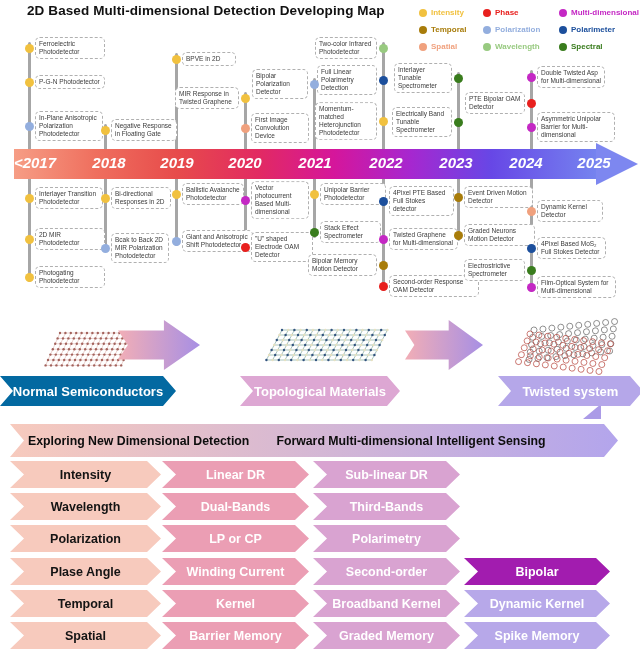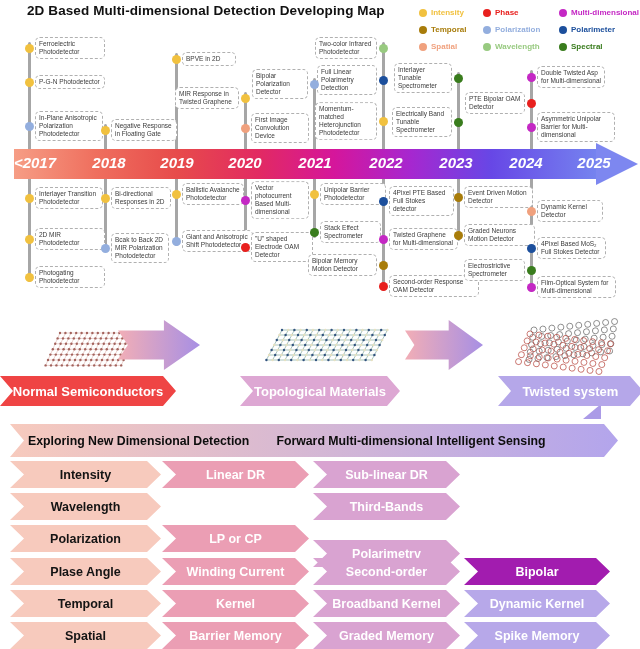--- a/index.html
+++ b/index.html
@@ -946,44 +946,45 @@
           <circle cx="37" cy="46.8" r="3" fill="none" stroke="#b84840" stroke-width="0.7"></circle>
           <circle cx="46" cy="46.8" r="3" fill="none" stroke="#b84840" stroke-width="0.7"></circle>
           <circle cx="55" cy="46.8" r="3" fill="none" stroke="#b84840" stroke-width="0.7"></circle>
           <circle cx="64" cy="46.8" r="3" fill="none" stroke="#b84840" stroke-width="0.7"></circle>
           <circle cx="73" cy="46.8" r="3" fill="none" stroke="#b84840" stroke-width="0.7"></circle>
           <circle cx="82" cy="46.8" r="3" fill="none" stroke="#b84840" stroke-width="0.7"></circle>
           <circle cx="91" cy="46.8" r="3" fill="none" stroke="#b84840" stroke-width="0.7"></circle>
         </g>
       </svg>
     <div class="corner"></div>
-  <div class="banner chev" style="left: 0px; width: 176px; background: #ef4444;">
+  <div class="banner chev" style="left: 0px; width: 176px; background: #0369a1;">
         <span>Normal Semiconductors</span>
       </div>
       <div class="banner chev" style="left: 240px; width: 160px; background: rgb(221, 167, 211);">
         <span>Topological Materials</span>
       </div>
       <div class="banner chev" style="left: 498px; width: 145px; background: rgb(181, 167, 233);">
         <span>Twisted system</span>
       </div>
     </div>
 
   <div class="mx">
     <div class="hdr chev2">
       <span class="h1">Exploring New Dimensional Detection</span>
       <span class="h2">Forward Multi-dimensional Intelligent Sensing</span>
     </div>
   <div class="marrow chev2 mlabel" style="left: 10px; top: 41px; width: 151px; background: rgb(247, 202, 189);">Intensity</div>
       <div class="marrow chev2 mstage" style="left: 162px; top: 41px; width: 147px; background: rgb(235, 158, 180);">Linear DR</div>
       <div class="marrow chev2 mstage" style="left: 313px; top: 41px; width: 147px; background: rgb(217, 163, 209);">Sub-linear DR</div>
       <div class="marrow chev2 mlabel" style="left: 10px; top: 73px; width: 151px; background: rgb(247, 202, 189);">Wavelength</div>
+      <div class="marrow chev2 mstage" style="left: 162px; top: 73px; width: 147px; background: rgb(235, 158, 180);">Dual-Bands</div>
       <div class="marrow chev2 mstage" style="left: 313px; top: 73px; width: 147px; background: rgb(217, 163, 209);">Third-Bands</div>
       <div class="marrow chev2 mlabel" style="left: 10px; top: 105px; width: 151px; background: rgb(247, 202, 189);">Polarization</div>
       <div class="marrow chev2 mstage" style="left: 162px; top: 105px; width: 147px; background: rgb(235, 158, 180);">LP or CP</div>
-      <div class="marrow chev2 mstage" style="left: 313px; top: 105px; width: 147px; background: rgb(217, 163, 209); margin-top: 15px;">Polarimetry</div>
+      <div class="marrow chev2 mstage" style="left: 313px; top: 105px; width: 147px; background: rgb(217, 163, 209);">Polarimetry</div>
       <div class="marrow chev2 mlabel" style="left: 10px; top: 138px; width: 151px; background: rgb(247, 202, 189);">Plase Angle</div>
       <div class="marrow chev2 mstage" style="left: 162px; top: 138px; width: 147px; background: rgb(235, 158, 180);">Winding Current</div>
       <div class="marrow chev2 mstage" style="left: 313px; top: 138px; width: 147px; background: rgb(217, 163, 209);">Second-order</div>
       <div class="marrow chev2 mstage" style="left: 464px; top: 138px; width: 146px; background: #a21caf;">Bipolar</div>
       <div class="marrow chev2 mlabel" style="left: 10px; top: 170px; width: 151px; background: rgb(247, 202, 189);">Temporal</div>
       <div class="marrow chev2 mstage" style="left: 162px; top: 170px; width: 147px; background: rgb(235, 158, 180);">Kernel</div>
       <div class="marrow chev2 mstage" style="left: 313px; top: 170px; width: 147px; background: rgb(217, 163, 209);">Broadband Kernel</div>
       <div class="marrow chev2 mstage" style="left: 464px; top: 170px; width: 146px; background: rgb(183, 168, 233);">Dynamic Kernel</div>
       <div class="marrow chev2 mlabel" style="left: 10px; top: 202px; width: 151px; background: rgb(247, 202, 189);">Spatial</div>
       <div class="marrow chev2 mstage" style="left: 162px; top: 202px; width: 147px; background: rgb(235, 158, 180);">Barrier Memory</div>

